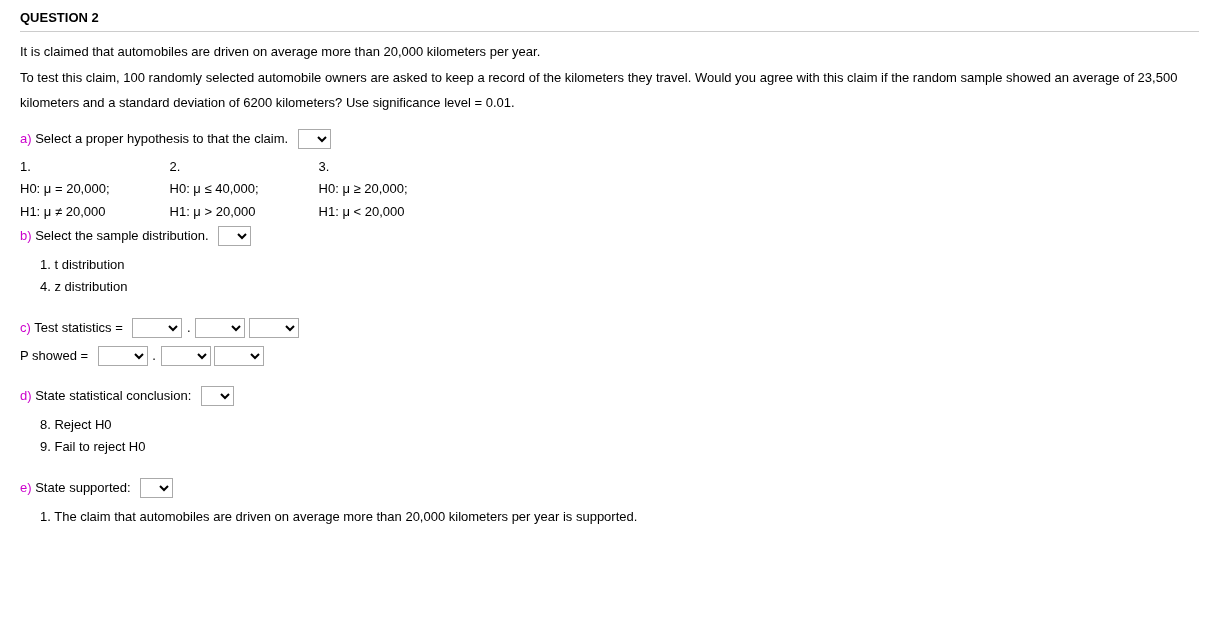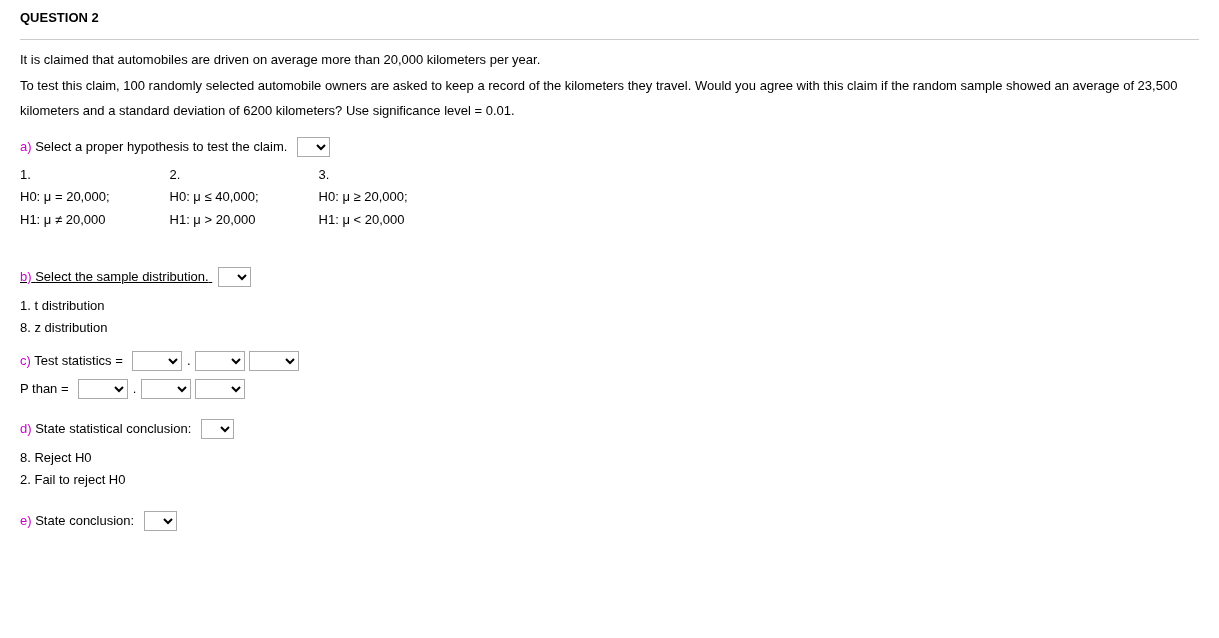--- a/index.html
+++ b/index.html
@@ -11,21 +11,21 @@
       font-family: Arial, sans-serif;
       font-size: 13px;
       background: #ffffff;
       color: #000000;
       padding: 10px 20px;
     }
     .question-title {
       font-weight: bold;
       font-size: 13px;
       margin-bottom: 10px;
-      padding-bottom: 14px;
+      padding-bottom: 6px;
       border-bottom: 1px solid #cccccc;
     }
     .intro-text {
       margin-bottom: 6px;
       line-height: 1.5;
     }
     .section {
       margin-top: 16px;
       margin-bottom: 4px;
     }
@@ -49,41 +49,41 @@
     select {
       font-size: 12px;
       padding: 1px 2px;
       border: 1px solid #aaaaaa;
       background: #ffffff;
       cursor: pointer;
       height: 20px;
     }
     .list-items {
       margin-top: 8px;
-      margin-left: 0;
+      margin-left: 20px;
     }
     .list-items .list-item {
       line-height: 1.7;
     }
     .separator {
       margin: 0 1px;
     }
   </style>
 </head>
 <body>
 
 <div class="question-title">QUESTION 2</div>
 
 <div class="intro-text">It is claimed that automobiles are driven on average more than 20,000 kilometers per year.</div>
 <div class="intro-text">To test this claim, 100 randomly selected automobile owners are asked to keep a record of the kilometers they travel. Would you agree with this claim if the random sample showed an average of 23,500</div>
 <div class="intro-text">kilometers and a standard deviation of 6200 kilometers? Use significance level = 0.01.</div>
 
 <div class="section">
   <span class="section-label">a)</span>
-  <span>Select a proper hypothesis to test the claim.</span>
+  <span>Select a proper hypothesis to that the claim.</span>
   <select style="margin-left:6px;">
     <option value=""></option>
     <option value="1">1</option>
     <option value="2">2</option>
     <option value="3">3</option>
   </select>
 </div>
 
 <div class="options-row">
   <div class="option-block">
@@ -96,36 +96,36 @@
     <div class="line">H0: μ ≤ 40,000;</div>
     <div class="line">H1: μ &gt; 20,000</div>
   </div>
   <div class="option-block">
     <div class="line">3.</div>
     <div class="line">H0: μ ≥ 20,000;</div>
     <div class="line">H1: μ &lt; 20,000</div>
   </div>
 </div>
 
-<div class="section" style="margin-top:36px;text-decoration:underline;">
+<div class="section" style="margin-top:3px;">
   <span class="section-label">b)</span>
   <span>Select the sample distribution.</span>
   <select style="margin-left:6px;">
     <option value=""></option>
     <option value="1">1</option>
     <option value="2">2</option>
   </select>
 </div>
 
 <div class="list-items">
   <div class="list-item">1. t distribution</div>
-  <div class="list-item">8. z distribution</div>
-</div>
-
-<div class="section" style="margin-top:12px;">
+  <div class="list-item">4. z distribution</div>
+</div>
+
+<div class="section" style="margin-top:20px;">
   <span class="section-label">c)</span>
   <span>Test statistics =</span>
   <select style="margin-left:6px; width:50px;">
     <option value=""></option>
     <option value="1">1</option>
     <option value="2">2</option>
     <option value="3">3</option>
     <option value="4">4</option>
     <option value="5">5</option>
     <option value="6">6</option>
@@ -156,21 +156,21 @@
     <option value="4">4</option>
     <option value="5">5</option>
     <option value="6">6</option>
     <option value="7">7</option>
     <option value="8">8</option>
     <option value="9">9</option>
   </select>
 </div>
 
 <div class="section" style="margin-top:8px;">
-  <span>P than =</span>
+  <span>P showed =</span>
   <select style="margin-left:6px; width:50px;">
     <option value=""></option>
     <option value="0">0</option>
     <option value="1">1</option>
     <option value="2">2</option>
     <option value="3">3</option>
     <option value="4">4</option>
     <option value="5">5</option>
     <option value="6">6</option>
     <option value="7">7</option>
@@ -211,27 +211,28 @@
   <span>State statistical conclusion:</span>
   <select style="margin-left:6px;">
     <option value=""></option>
     <option value="1">1</option>
     <option value="2">2</option>
   </select>
 </div>
 
 <div class="list-items">
   <div class="list-item">8. Reject H0</div>
-  <div class="list-item">2. Fail to reject H0</div>
+  <div class="list-item">9. Fail to reject H0</div>
 </div>
 
 <div class="section" style="margin-top:20px;">
   <span class="section-label">e)</span>
-  <span>State conclusion:</span>
+  <span>State supported:</span>
   <select style="margin-left:6px;">
     <option value=""></option>
     <option value="1">1</option>
     <option value="2">2</option>
   </select>
 </div>
 
 <div class="list-items">
+  <div class="list-item">1. The claim that automobiles are driven on average more than 20,000 kilometers per year is supported.</div>
 </div>
 
 </body></html>

